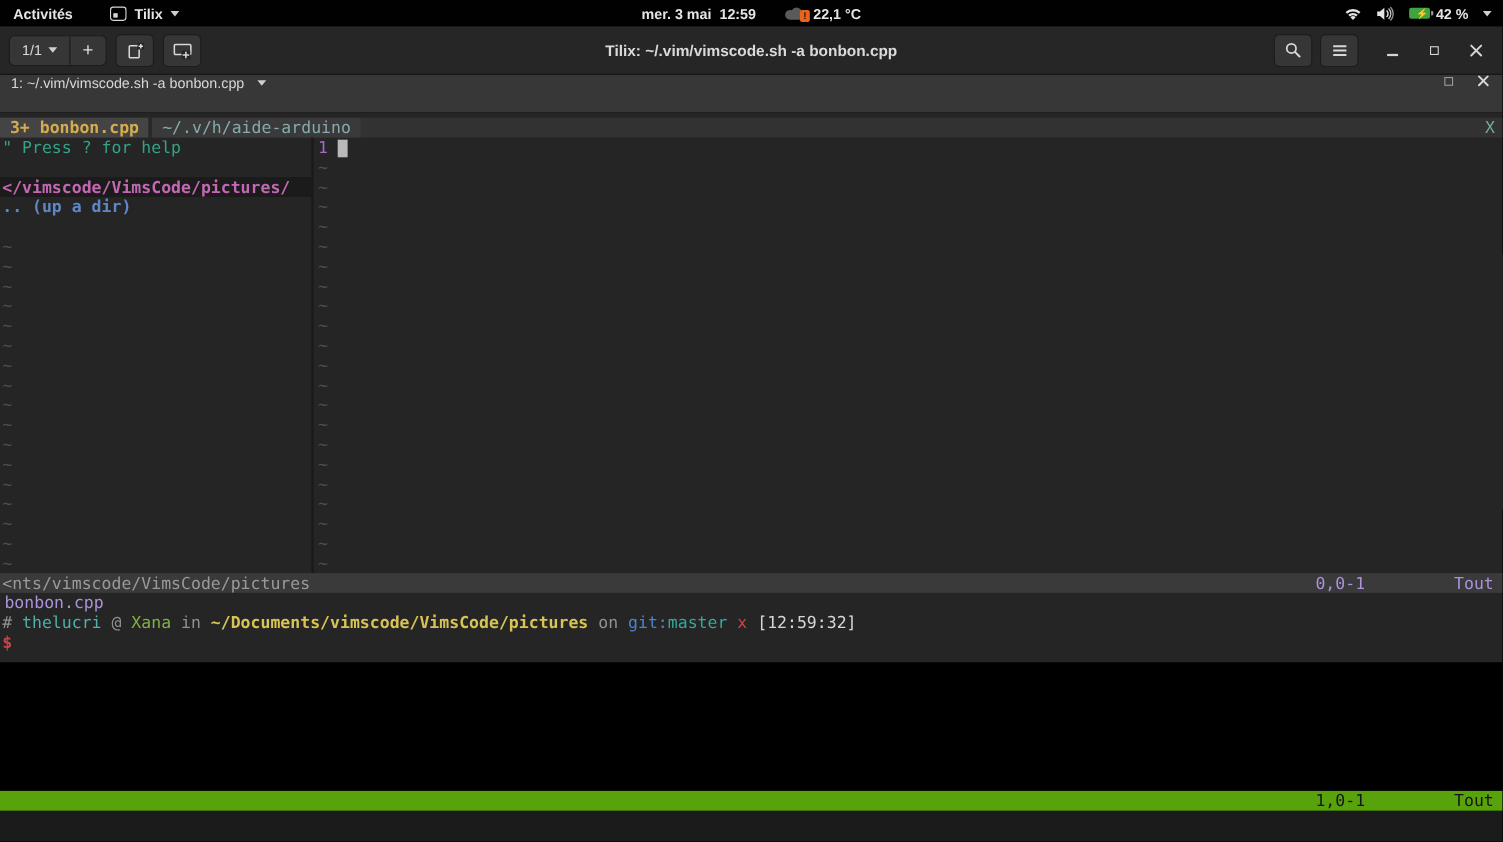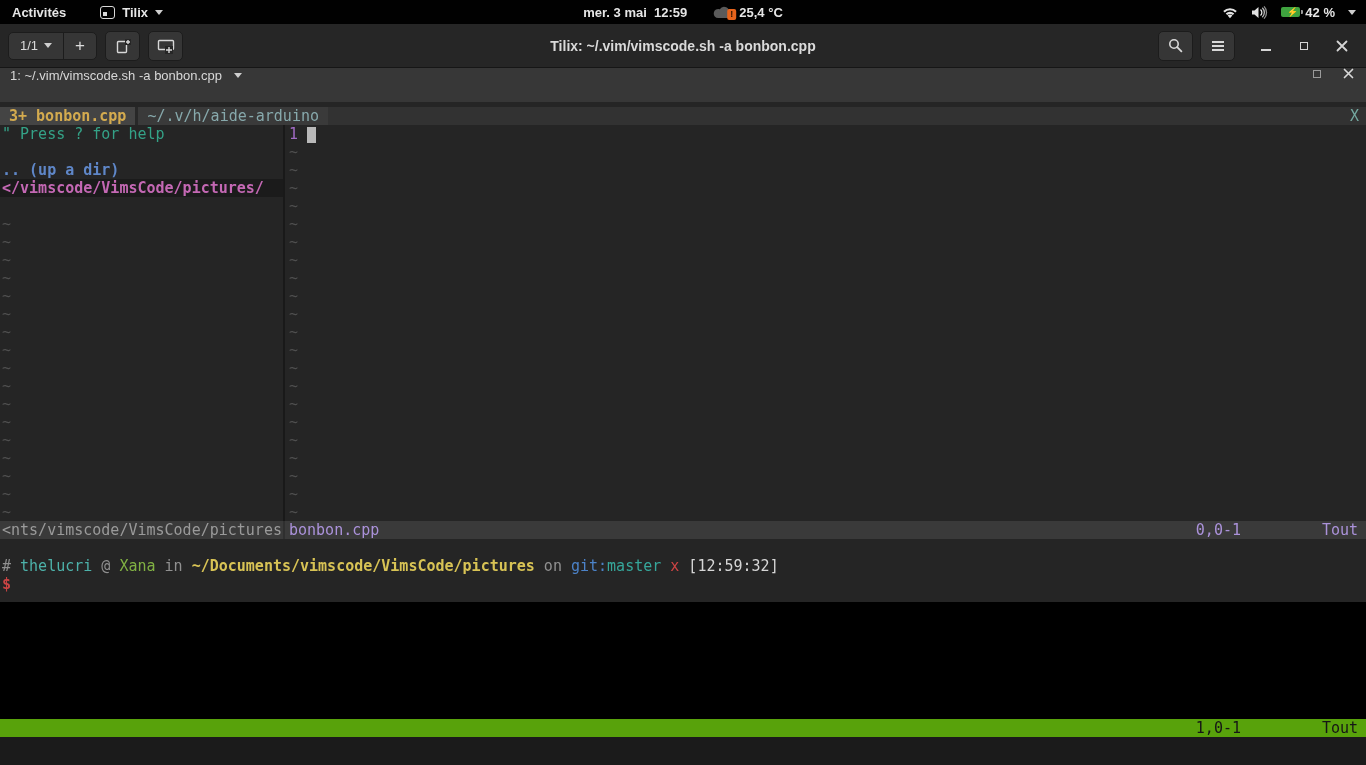--- a/index.html
+++ b/index.html
@@ -71,21 +71,21 @@
   .pane-right { flex:1; }
   .pane-right .row { padding-left:4px; }
   .nt-help { color:#34a287; }
   .nt-up { color:#5f87c8; font-weight:700; }
   .nt-root { color:#c468b4; background:#1b1b1b; font-weight:700; }
   .tilde { color:#4f4f4f; }
   .lnum { color:#a16bc4; }
   .cursor { display:inline-block; width:9px; height:16px; background:#b9b9b9; vertical-align:text-bottom; }
 
   
-  .statusline { height:18px; background:#3a3a3a; display:flex; position:relative; }
+  .statusline { height:18px; background:#3a3a3a; display:flex; position:relative;flex-direction:column; }
   .sl-left { width:283px; color:#9a9a9a; padding-left:2px; white-space:pre; }
   .sl-div { width:2px; background:#2f2f2f; }
   .sl-file { color:#ab92da; padding-left:4px; white-space:pre; }
   .sl-pos { position:absolute; right:125px; color:#ab92da; }
   .sl-tout { position:absolute; right:8px; color:#ab92da; }
 
   
   .prompt-row { padding-left:2px; }
   .c-grey { color:#909090; } .c-cyan { color:#4db2aa; } .c-green { color:#80b043; }
   .c-yellow { color:#d8c355; } .c-blue { color:#4c83c9; } .c-teal { color:#36a79b; }
@@ -116,21 +116,21 @@
   </div>
   <div class="center">
     <span class="clock">mer. 3 mai  12:59</span>
     <span class="weather">
       <span class="cloud">
         <svg width="20" height="14" viewBox="0 0 20 14">
           <path d="M5 13 a4.5 4.5 0 1 1 1.6-8.7 a5 5 0 0 1 9.3 2.2 a3.3 3.3 0 0 1-.6 6.5 z" fill="#5a5a5a"></path>
         </svg>
         <span class="wbadge">!</span>
       </span>
-      <span>25,4 °C</span>
+      <span>22,1 °C</span>
     </span>
   </div>
   <div class="right">
     <span>
       <svg width="16" height="13" viewBox="0 0 16 13">
         <path d="M8 12.2 L5.6 9.6 a3.6 3.6 0 0 1 4.8 0 z" fill="#e3e3e3"></path>
         <path d="M3.7 7.5 a6.5 6.5 0 0 1 8.6 0 l-1.5 1.6 a4.3 4.3 0 0 0-5.6 0 z" fill="#e3e3e3"></path>
         <path d="M1.2 4.9 a9.8 9.8 0 0 1 13.6 0 l-1.5 1.6 a7.6 7.6 0 0 0-10.6 0 z" fill="#e3e3e3"></path>
       </svg>
     </span>
@@ -227,22 +227,22 @@
     <span class="vt-gap"></span>
     <span class="vt-buf2">~/.v/h/aide-arduino</span>
     <span class="vt-fill"></span>
     <span class="vt-x">X</span>
   </div>
 
   <div class="panes">
     <div class="pane-left">
       <div class="row nt-help">" Press ? for help</div>
       <div class="row"></div>
+      <div class="row nt-root">&lt;/vimscode/VimsCode/pictures/</div>
       <div class="row nt-up">.. (up a dir)</div>
-      <div class="row nt-root">&lt;/vimscode/VimsCode/pictures/</div>
       <div class="row"></div>
       <div>
           <div class="row tilde">~</div>
           <div class="row tilde">~</div>
           <div class="row tilde">~</div>
           <div class="row tilde">~</div>
           <div class="row tilde">~</div>
           <div class="row tilde">~</div>
           <div class="row tilde">~</div>
           <div class="row tilde">~</div>

